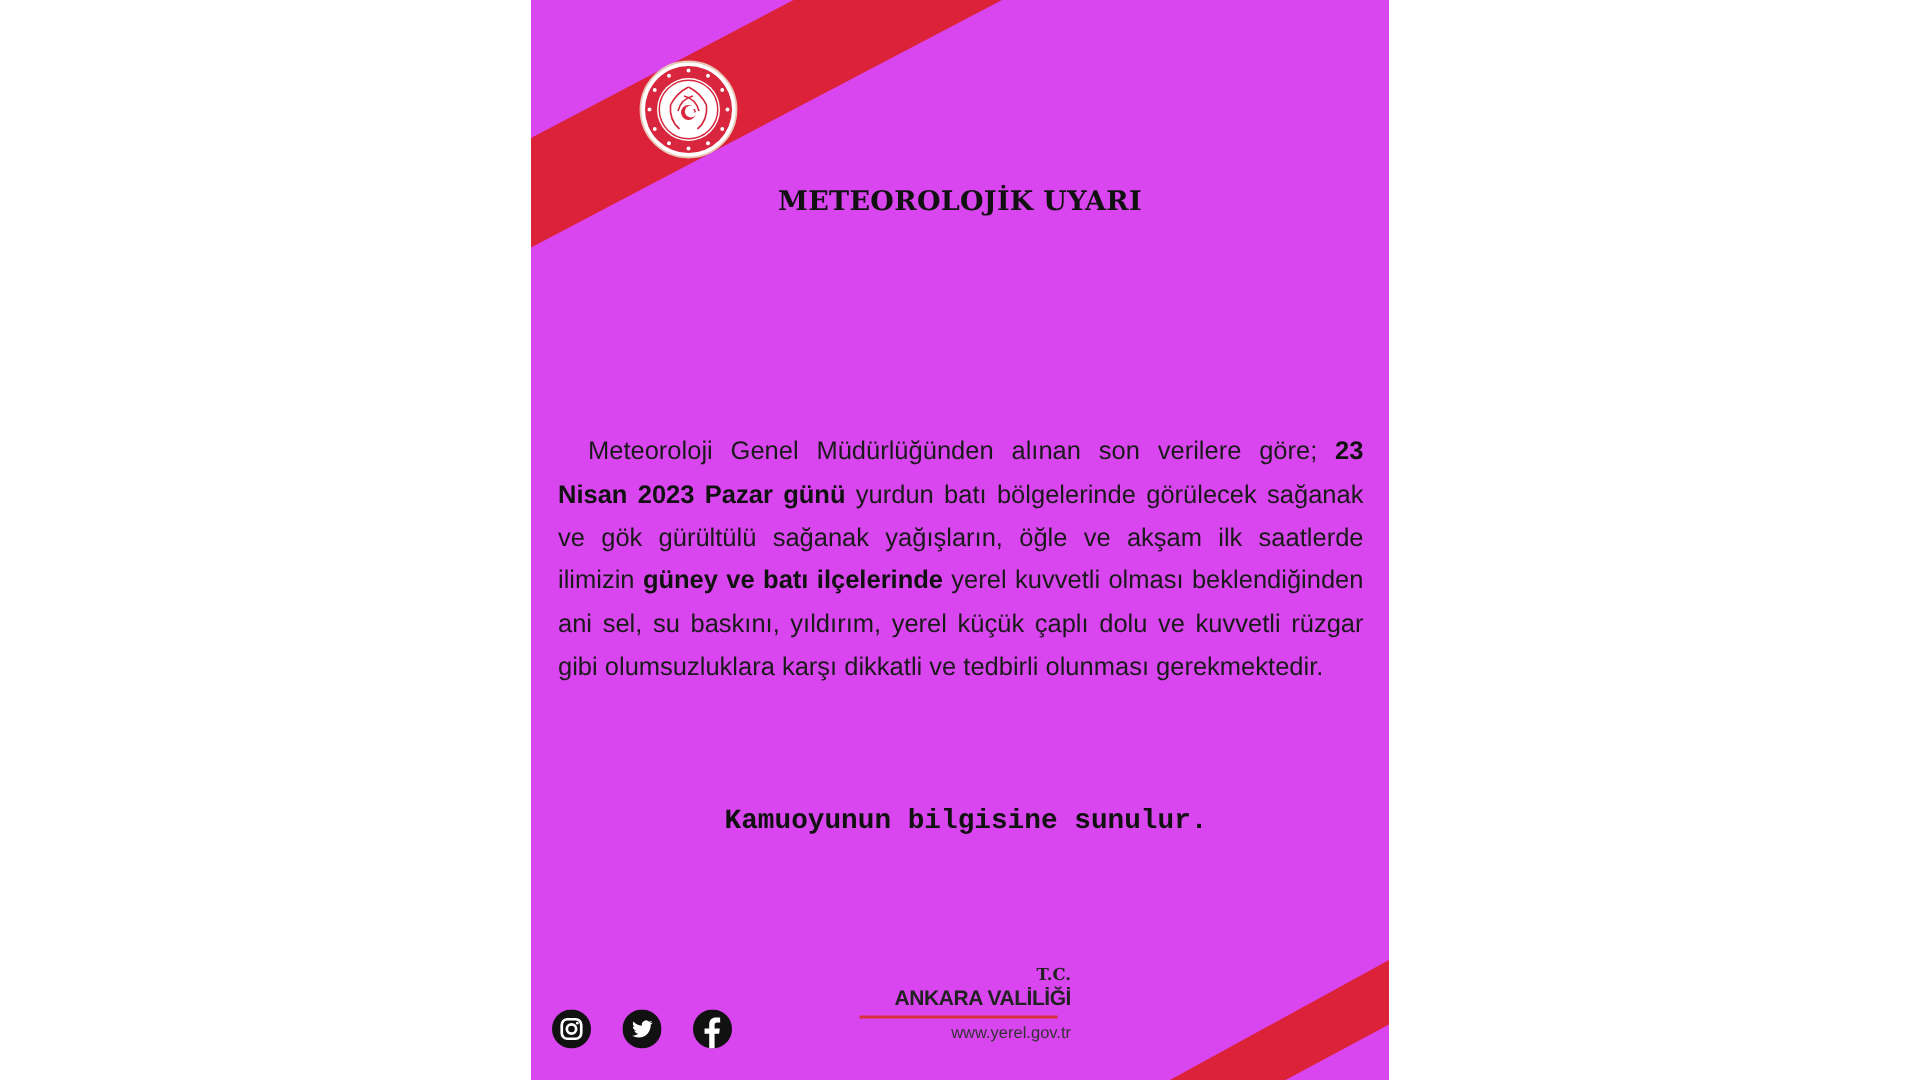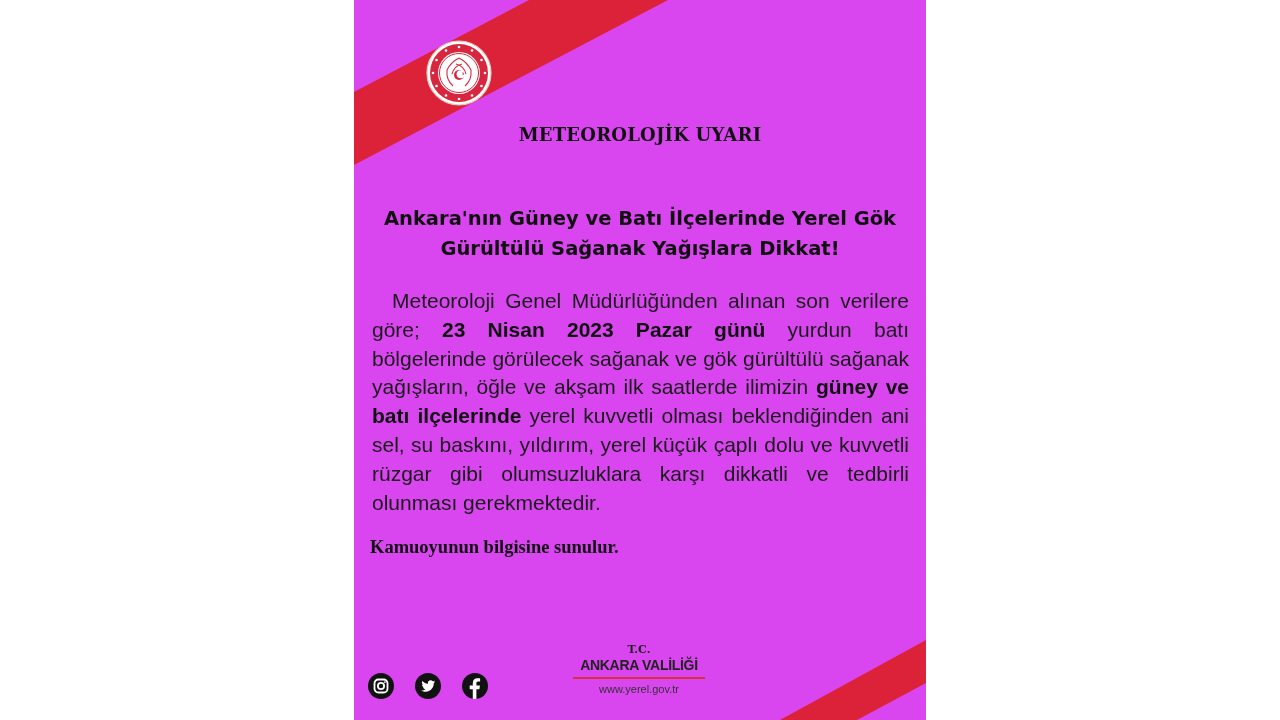--- a/index.html
+++ b/index.html
@@ -20,32 +20,32 @@
       font-family: "DejaVu Serif", serif; font-weight: bold; font-size: 18px; color: #111;
       letter-spacing: 0.2px;
     }
     .headline {
       position: absolute; left: 20px; width: 532px; top: 204px; text-align: center;
       font-family: "DejaVu Sans", sans-serif; font-weight: bold; font-size: 19.5px; line-height: 30px;
       color: #111;
     }
     .body-text {
       position: absolute; left: 18px; width: 537px; top: 287px;
-      font-family: "Liberation Sans", sans-serif; font-size: 21px; line-height: 28.8px;
+      font-family: "Liberation Sans", sans-serif; font-size: 17px; line-height: 28.8px;
       color: #1a1a1a; text-align: justify; text-indent: 20px;
     }
     .body-text b { font-weight: bold; color: #111; }
     .closing {
-      position: absolute; left: 16px; width: 572px; top: 537px; 
-      font-family: Liberation Serif, serif; font-weight: bold; font-size: 18.5px; color: #111;
+      position: absolute; left: 4px; width: 572px; top: 537px; text-align: center;
+      font-family: Liberation Mono, monospace; font-weight: bold; font-size: 18.5px; color: #111;
     }
     .social { position: absolute; top: 673px; left: 14px; display: flex; gap: 21px; }
     .social .ic { width: 26px; height: 26px; display: block; cursor: pointer; }
     .footer-brand {
-      position: absolute; left: 210px; width: 150px; top: 643px; text-align: center;
+      position: absolute; left: 210px; width: 150px; top: 643px; text-align: right;
     }
     .brand-tc {
       font-family: "DejaVu Serif", serif; font-weight: bold; font-size: 11px; color: #222; line-height: 14px;
     }
     .brand-name {
       font-family: Liberation Sans, sans-serif; font-weight: bold; font-size: 14px; color: #222;
       line-height: 16px; letter-spacing: -0.3px;
     }
     .brand-line {
       width: 132px; height: 2px; background: #d9303f; margin: 4px auto 3px auto;
@@ -91,21 +91,20 @@
       <path d="M30 24 Q38 26 40 34"></path>
         <path d="M36 24 Q28 26 26 34"></path>
     </g>
     <circle cx="33" cy="35" r="5" fill="#d7263d"></circle>
     <circle cx="34.6" cy="34.3" r="4" fill="#ffffff"></circle>
     <polygon points="38,34.5 36.6,35.3 36.9,33.8 35.8,32.8 37.3,32.6" fill="#d7263d"></polygon>
   </svg>
 
   <div class="warn-title">METEOROLOJİK UYARI</div>
 
-  <div class="headline">Ankara'nın Güney ve Batı İlçelerinde Yerel Gök Gürültülü Sağanak Yağışlara Dikkat!</div>
 
   <div class="body-text">
     <span>Meteoroloji Genel Müdürlüğünden alınan son verilere göre; </span><b>23 Nisan 2023 Pazar günü</b><span> yurdun batı bölgelerinde görülecek sağanak ve gök gürültülü sağanak yağışların, öğle ve akşam ilk saatlerde ilimizin </span><b>güney ve batı ilçelerinde</b><span> yerel kuvvetli olması beklendiğinden ani sel, su baskını, yıldırım, yerel küçük çaplı dolu ve kuvvetli rüzgar gibi olumsuzluklara karşı dikkatli ve tedbirli olunması gerekmektedir.</span>
   </div>
 
   <div class="closing">Kamuoyunun bilgisine sunulur.</div>
 
   <div class="social">
     <svg class="ic" viewBox="0 0 26 26">
       <circle cx="13" cy="13" r="13" fill="#111"></circle>

